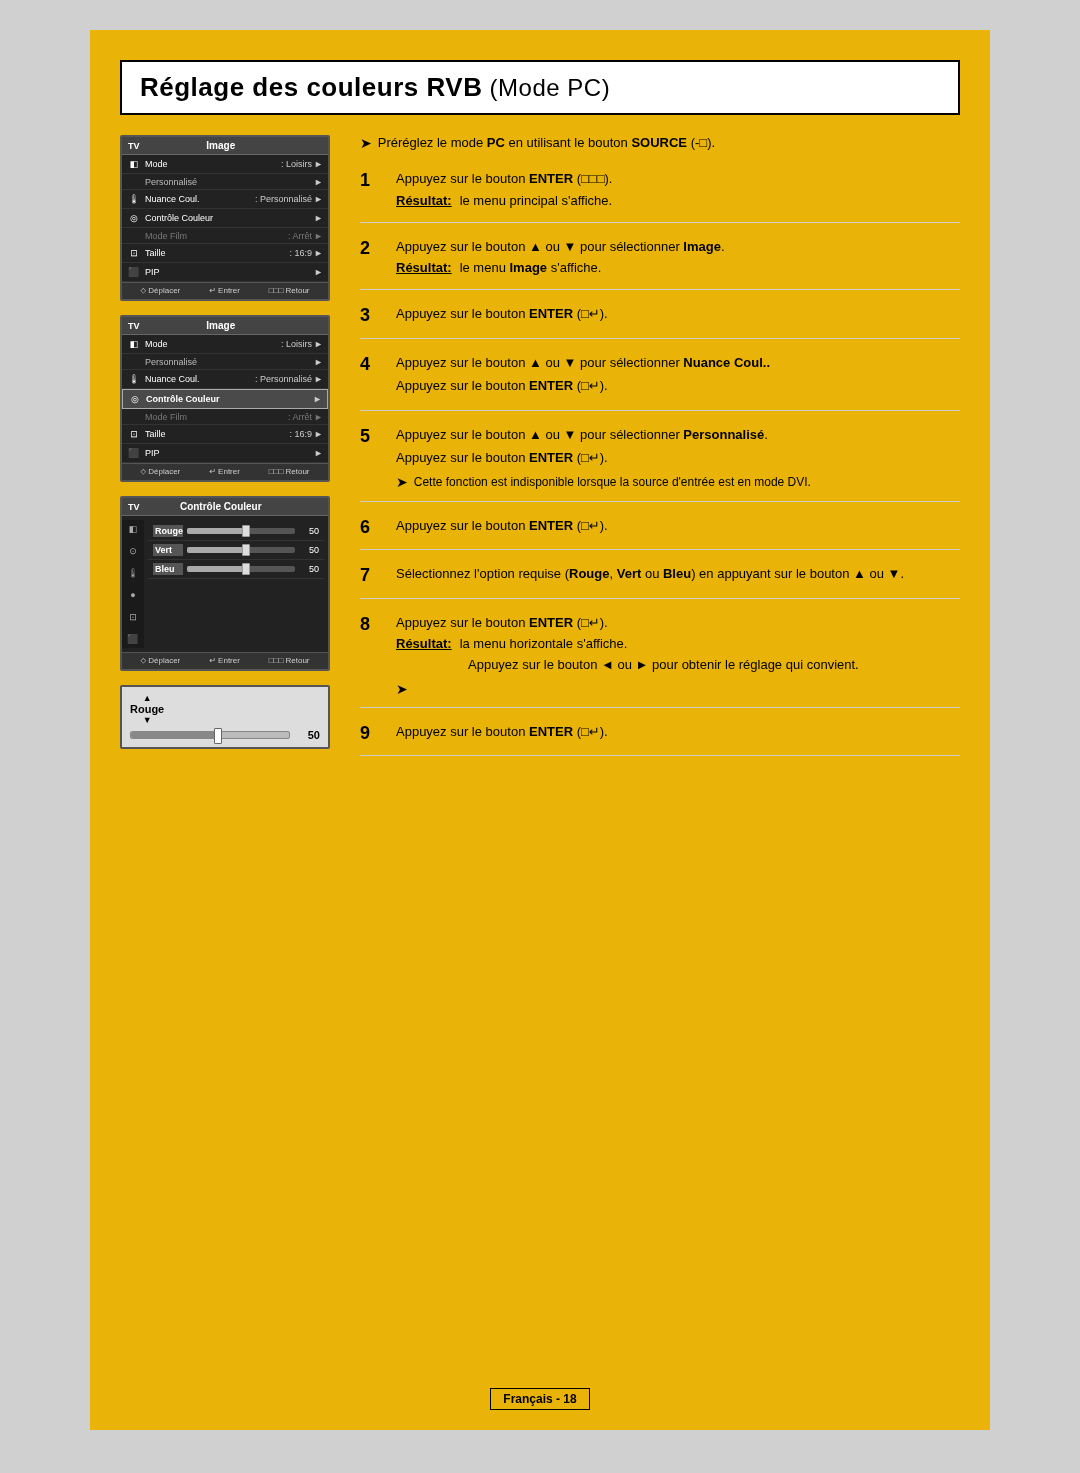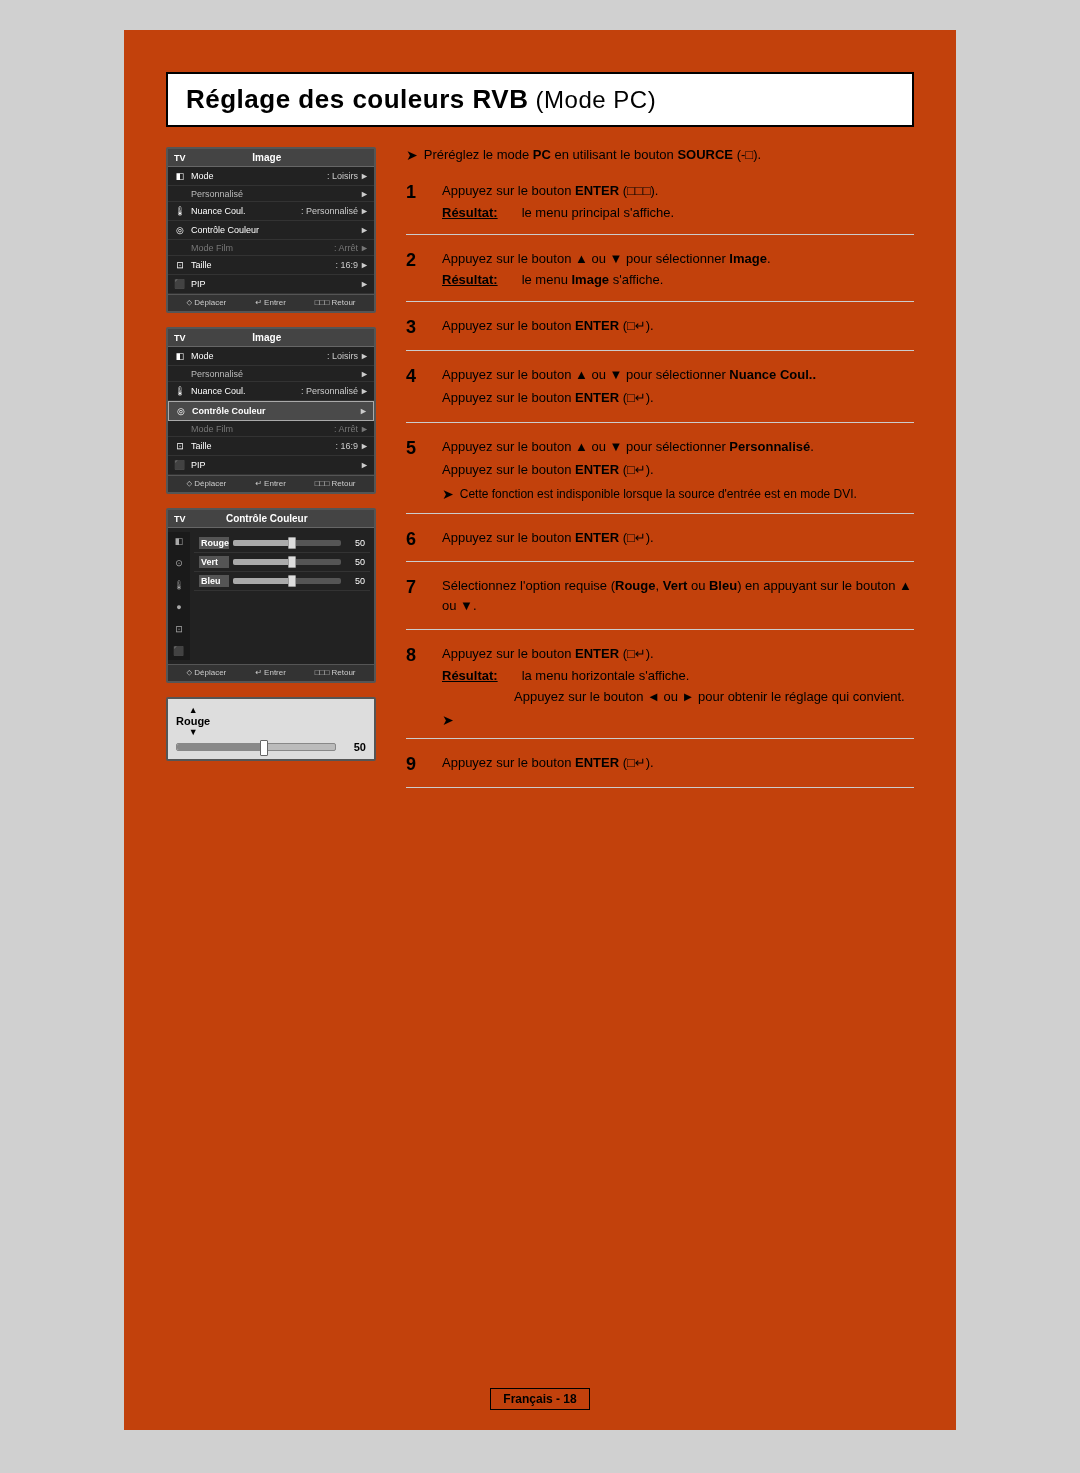--- a/index.html
+++ b/index.html
@@ -6,25 +6,25 @@
     body {
       width: 1080px;
       min-height: 1473px;
       background: #d0d0d0;
       font-family: Arial, sans-serif;
       display: flex;
       justify-content: center;
       align-items: flex-start;
     }
     .page {
-      width: 832px;
+      width: 900px;
       min-height: 1400px;
-      background: #c2410c;
+      background: #eab308;
       margin: 30px auto;
-      padding: 12px;
+      padding: 0;
       position: relative;
     }
     .page-title-bar {
       border: 2.5px solid #000;
       margin: 30px 30px 20px 30px;
       padding: 10px 18px;
       background: #fff;
     }
     .page-title-bar h1 {
       font-size: 26px;
@@ -263,21 +263,21 @@
       flex: 1;
     }
     .step-content p {
       font-size: 13px;
       color: #000;
       margin-bottom: 4px;
       line-height: 1.5;
     }
     .resultat-line {
       display: flex;
-      gap: 24px;
+      gap: 8px;
       margin-top: 3px;
       margin-bottom: 4px;
     }
     .resultat-label {
       font-size: 13px;
       font-weight: bold;
       color: #000;
       text-decoration: underline;
       white-space: nowrap;
     }

